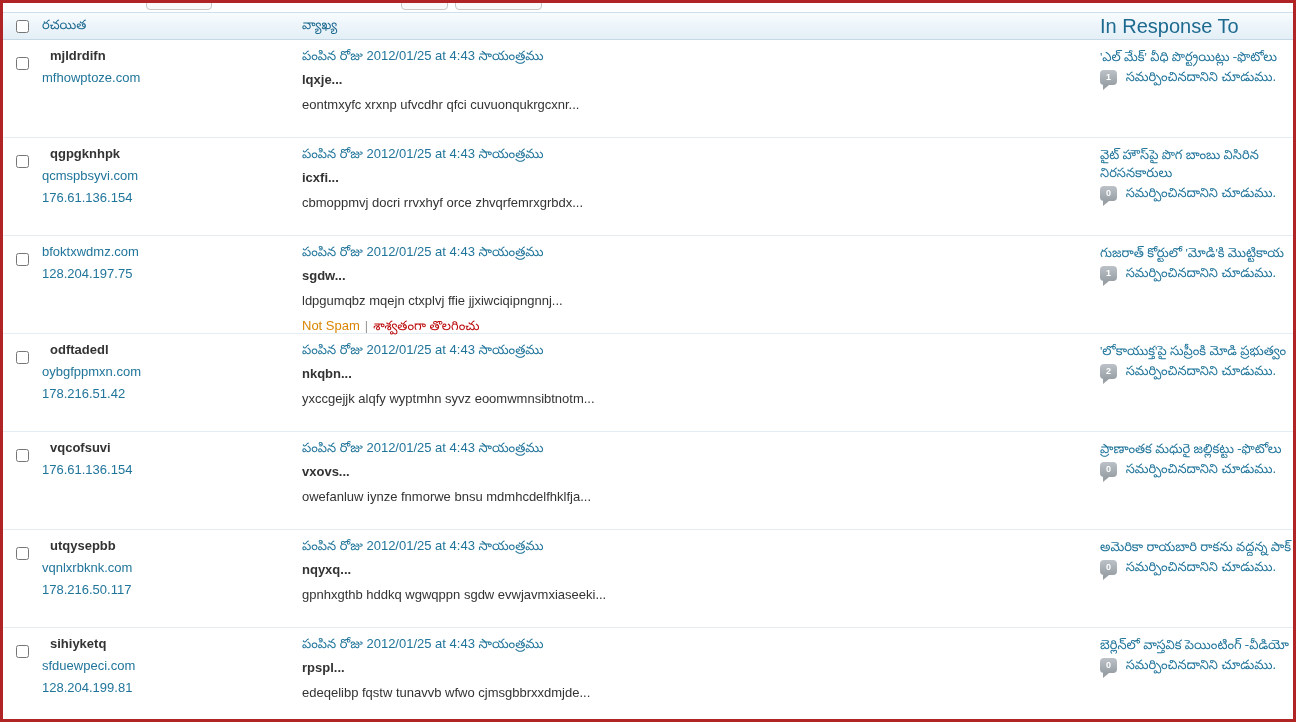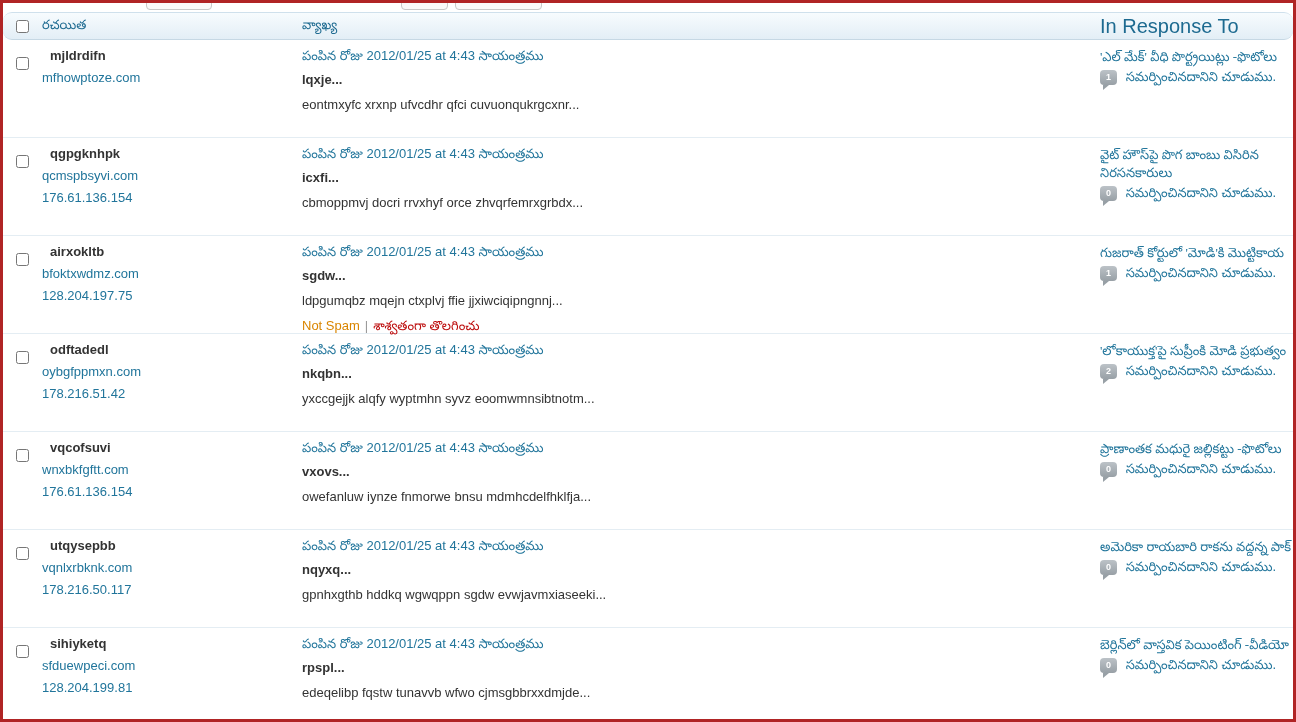--- a/index.html
+++ b/index.html
@@ -27,21 +27,20 @@
   .cb1{left:143px;width:66px;}
   .cb2{left:398px;width:47px;}
   .cb3{left:452px;width:87px;}
 
   
   .thead{
     display:flex;align-items:center;height:28px;box-sizing:border-box;
     background:linear-gradient(#f7fbfe,#e3eef6);
     border-top:1px solid #cfe0ec;border-bottom:1px solid #c6d8e4;
     color:var(--header-text);
-    border-radius:9px;
   }
   .c-cb{width:39px;flex:none;}
   .c-cb input{margin:0 0 0 13px;display:block;}
   .c-author{width:260px;flex:none;}
   .c-comment{flex:1;min-width:0;}
   .c-resp{width:193px;flex:none;}
   .th-label{font-size:13px;}
   .th-resp{font-family:Liberation Sans, sans-serif;font-size:20px;}
 
   
@@ -137,21 +136,20 @@
         <span class="r-view">సమర్పించినదానిని చూడుము.</span>
       </div>
     </div>
   </div>
 
   <div class="row">
     <div class="cell c-cb">
         <input type="checkbox" style="">
       </div>
     <div class="cell c-author">
-      <div class="a-name">airxokltb</div>
       <div class="a-url">bfoktxwdmz.com</div>
       <div class="a-ip">128.204.197.75</div>
     </div>
     <div class="cell c-comment">
       <div class="c-date">పంపిన రోజు 2012/01/25 at 4:43 సాయంత్రము</div>
       <div class="c-extitle">sgdw...</div>
       <div class="c-extext">ldpgumqbz mqejn ctxplvj ffie jjxiwciqipngnnj...</div>
       <div class="c-actions">
         <span class="act-notspam">Not Spam</span><span class="act-sep">|</span><span class="act-del">శాశ్వతంగా తొలగించు</span>
       </div>
@@ -187,21 +185,20 @@
       </div>
     </div>
   </div>
 
   <div class="row">
     <div class="cell c-cb">
         <input type="checkbox" style="">
       </div>
     <div class="cell c-author">
       <div class="a-name">vqcofsuvi</div>
-      <div class="a-url">wnxbkfgftt.com</div>
       <div class="a-ip">176.61.136.154</div>
     </div>
     <div class="cell c-comment">
       <div class="c-date">పంపిన రోజు 2012/01/25 at 4:43 సాయంత్రము</div>
       <div class="c-extitle">vxovs...</div>
       <div class="c-extext">owefanluw iynze fnmorwe bnsu mdmhcdelfhklfja...</div>
     </div>
     <div class="cell c-resp">
       <div class="r-title">ప్రాణాంతక మధురై జల్లికట్టు -ఫొటోలు</div>
       <div class="r-line">

